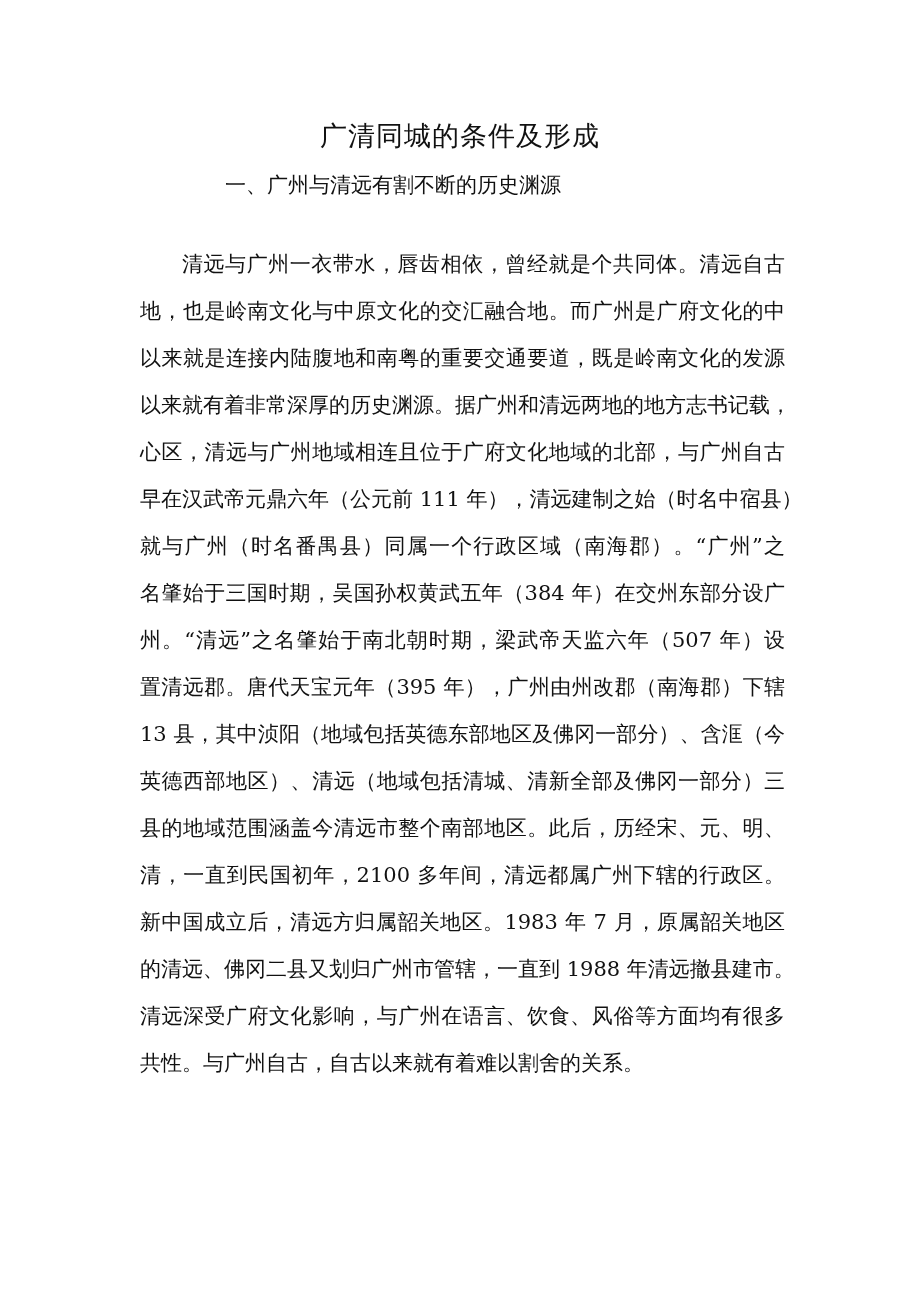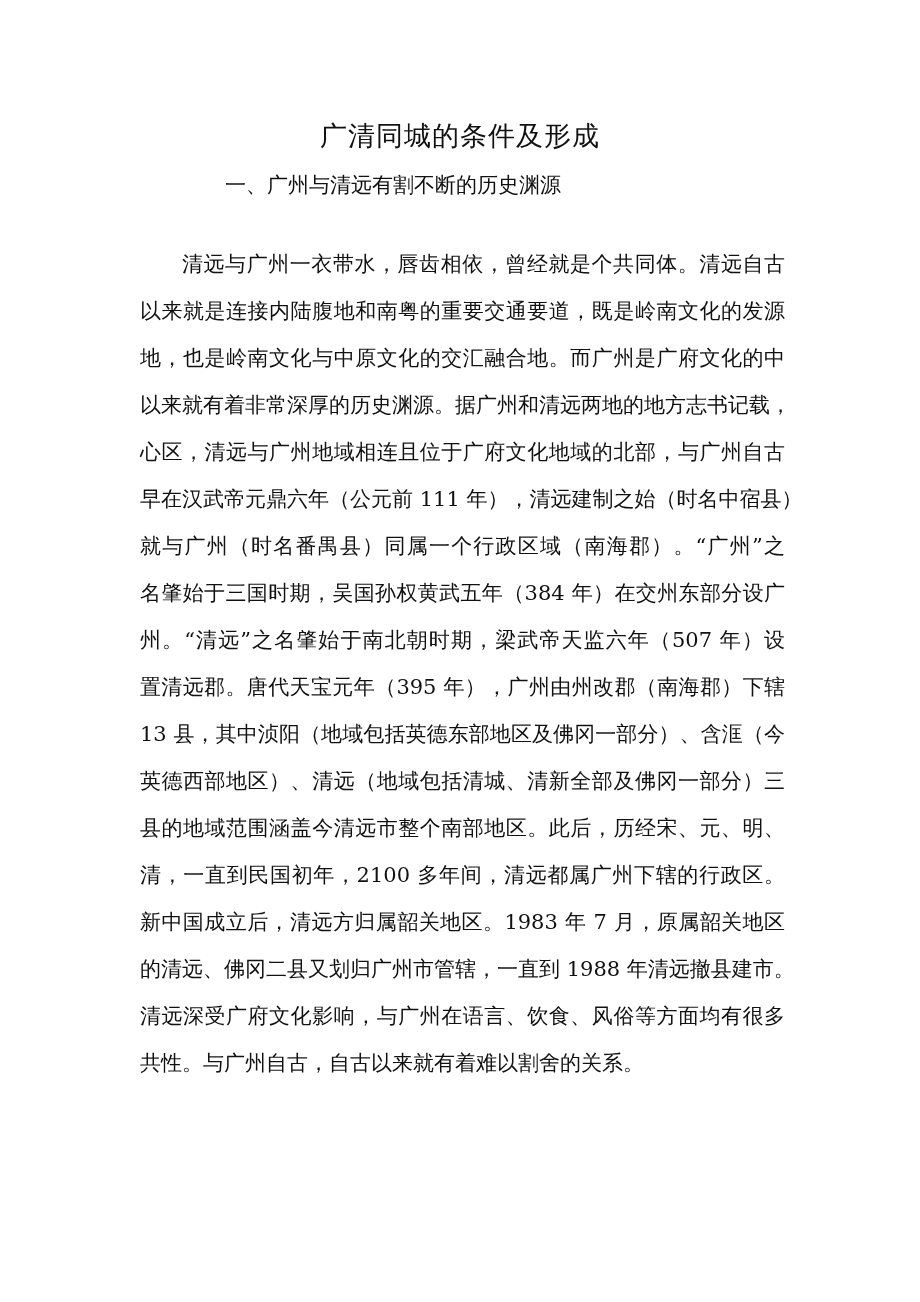--- a/index.html
+++ b/index.html
@@ -16,22 +16,22 @@
   .line.last { text-align-last: left; }
 </style>
 </head>
 <body>
 
 <div class="page">
   <div class="title">广清同城的条件及形成</div>
   <div class="heading">一、广州与清远有割不断的历史渊源</div>
   <div class="body">
     <div class="line first">清远与广州一衣带水，唇齿相依，曾经就是个共同体。清远自古</div>
+    <div class="line">地，也是岭南文化与中原文化的交汇融合地。而广州是广府文化的中</div>
     <div class="line">以来就是连接内陆腹地和南粤的重要交通要道，既是岭南文化的发源</div>
-    <div class="line">地，也是岭南文化与中原文化的交汇融合地。而广州是广府文化的中</div>
     <div class="line">以来就有着非常深厚的历史渊源。据广州和清远两地的地方志书记载，</div>
     <div class="line">心区，清远与广州地域相连且位于广府文化地域的北部，与广州自古</div>
     <div class="line">早在汉武帝元鼎六年（公元前 111 年），清远建制之始（时名中宿县）</div>
     <div class="line">就与广州（时名番禺县）同属一个行政区域（南海郡）。“广州”之</div>
     <div class="line">名肇始于三国时期，吴国孙权黄武五年（384 年）在交州东部分设广</div>
     <div class="line">州。“清远”之名肇始于南北朝时期，梁武帝天监六年（507 年）设</div>
     <div class="line">置清远郡。唐代天宝元年（395 年），广州由州改郡（南海郡）下辖</div>
     <div class="line">13 县，其中浈阳（地域包括英德东部地区及佛冈一部分）、含洭（今</div>
     <div class="line">英德西部地区）、清远（地域包括清城、清新全部及佛冈一部分）三</div>
     <div class="line">县的地域范围涵盖今清远市整个南部地区。此后，历经宋、元、明、</div>

